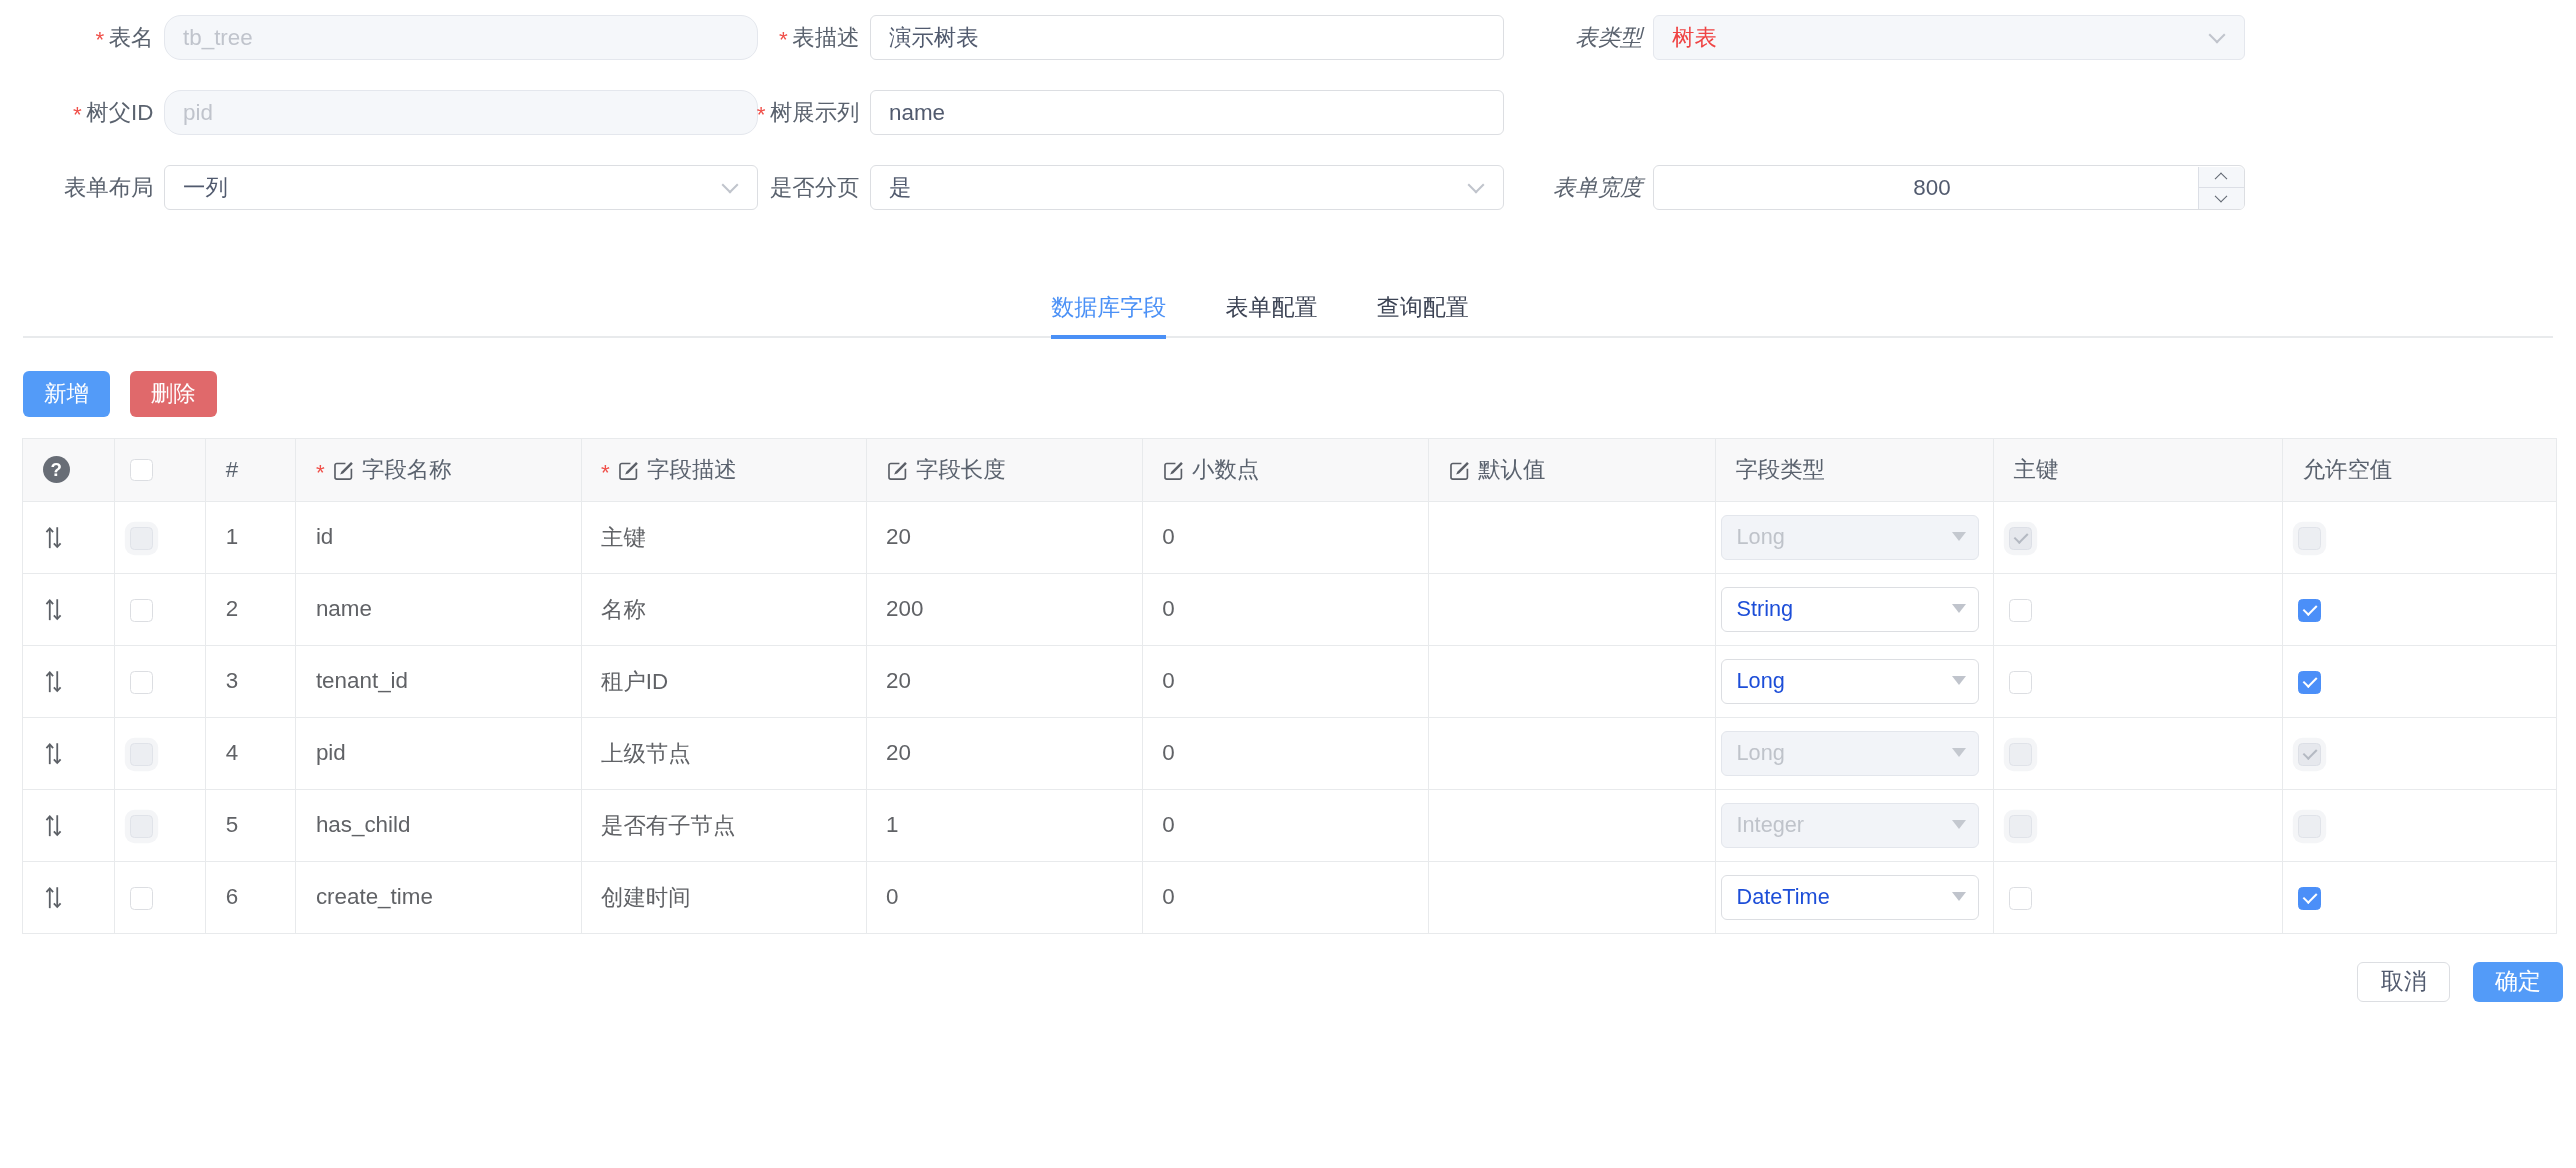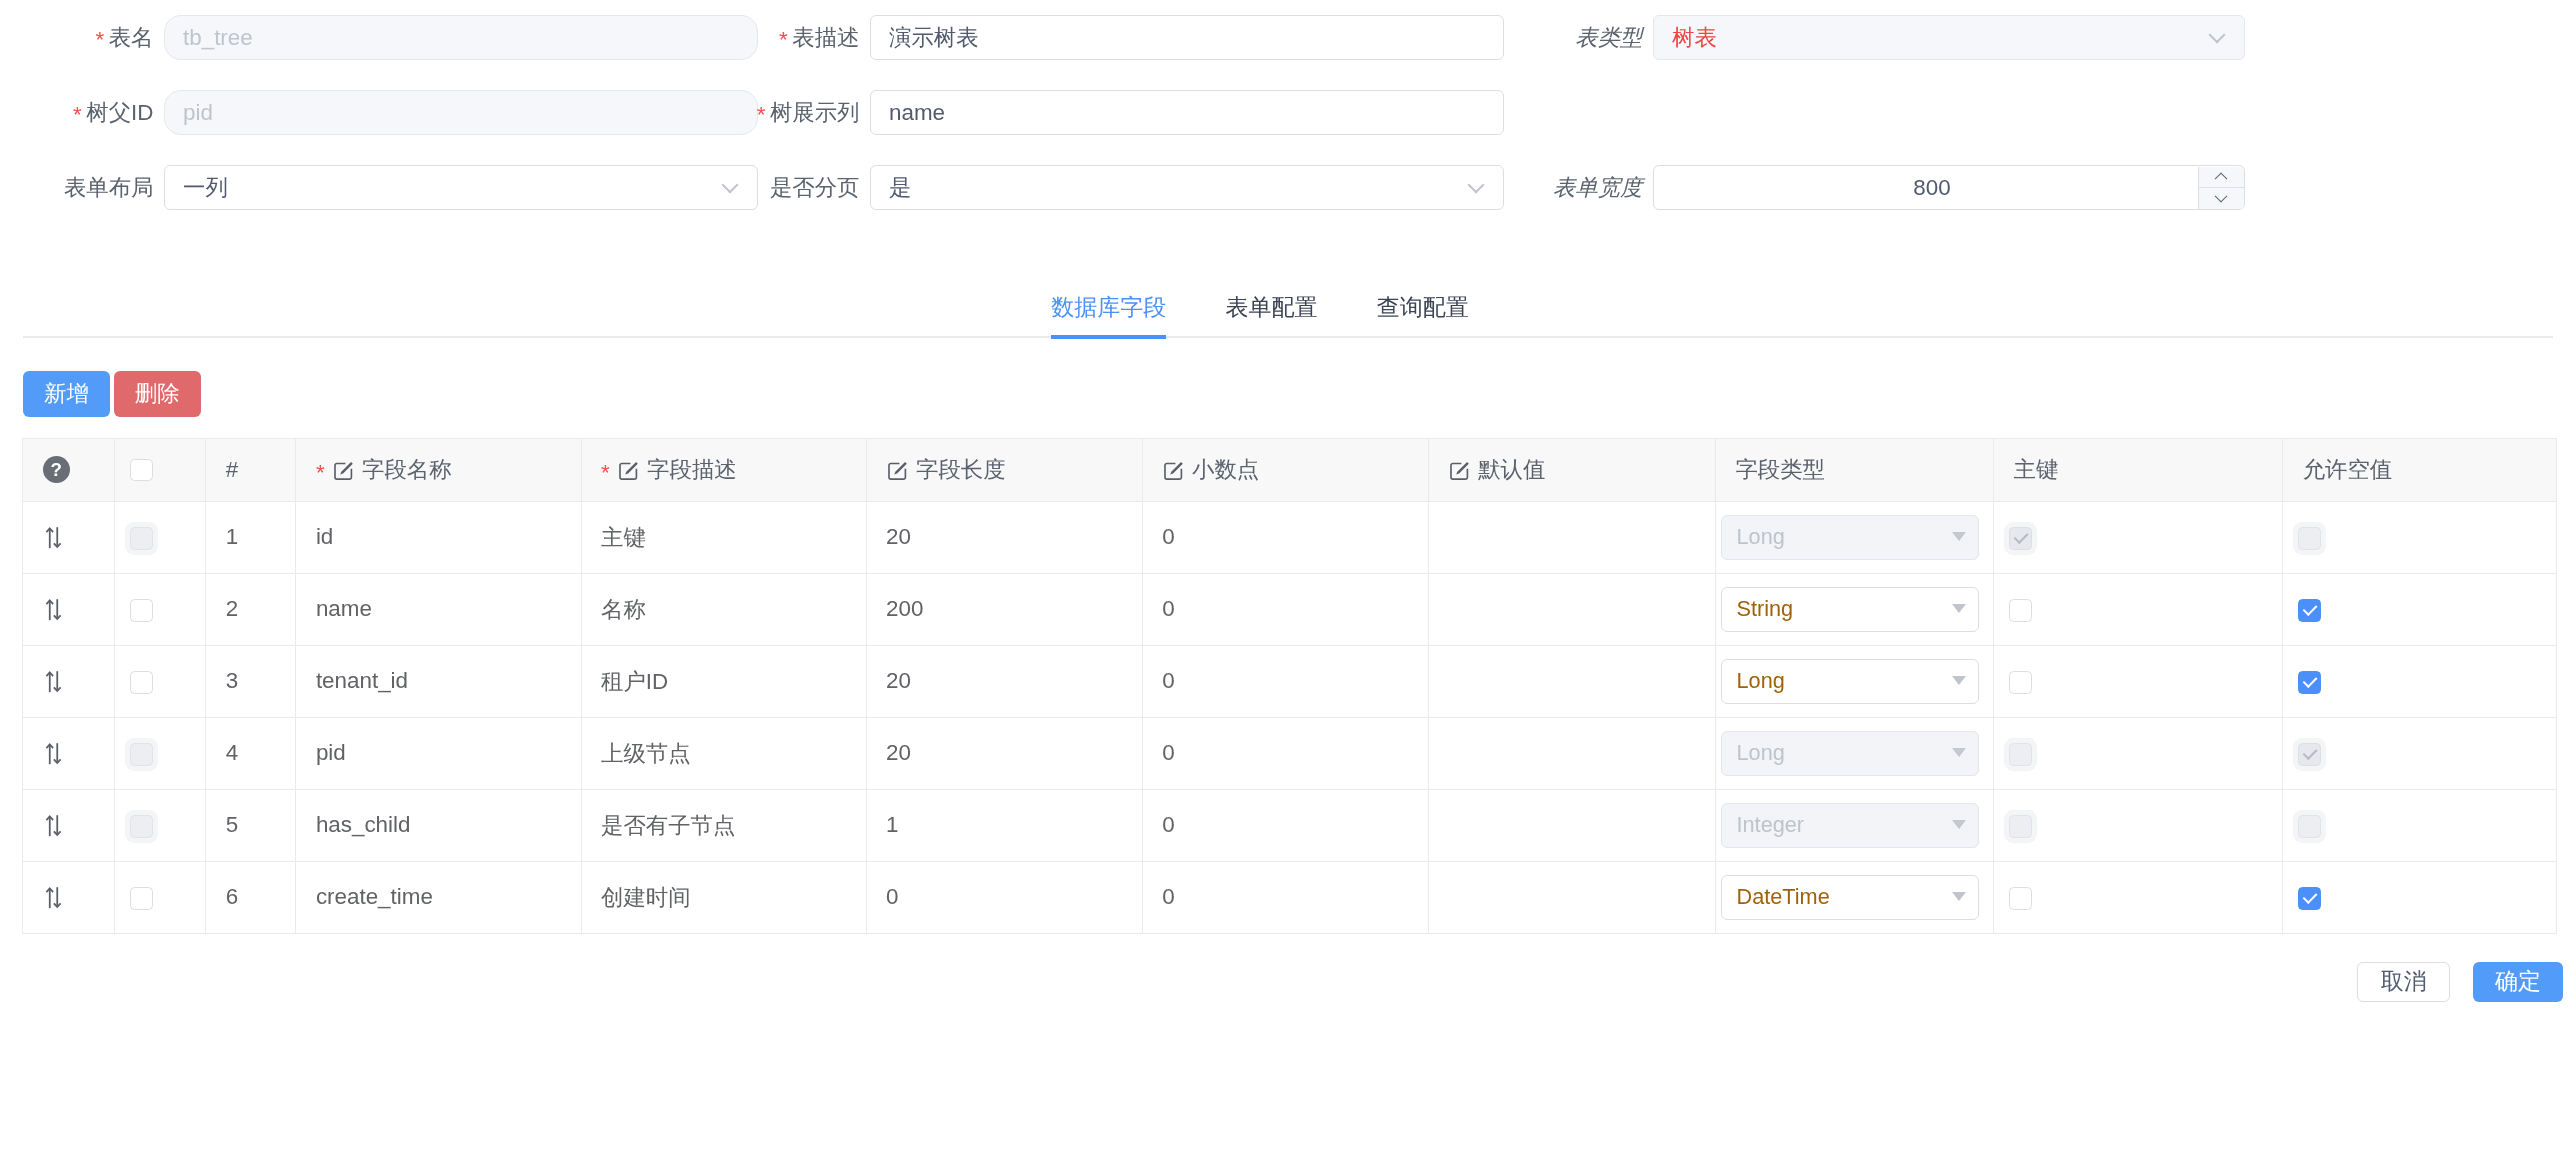--- a/index.html
+++ b/index.html
@@ -51,21 +51,21 @@
   .up .step-chev { transform: translate(-50%,-30%) rotate(-135deg); }
   .down .step-chev { transform: translate(-50%,-70%) rotate(45deg); }
 
   
   .tabs { margin: 81px 23px 16px 23px; border-bottom: 2.2px solid #e8eaec; text-align: center; }
   .tab { display: inline-block; font-size: 23px; font-weight: 500; color: #3c4354;
     padding-bottom: 12px; margin-right: 56px; cursor: pointer; position: relative; top: 0.7px; }
   .tab.active { color: #4a90f6; border-bottom: 4.5px solid #4a90f6; margin-bottom: -2.2px; }
 
   
-  .toolbar { margin: 33px 0 0 23px; display: flex; gap: 4px; }
+  .toolbar { margin: 33px 0 0 23px; display: flex; gap: 20px; }
   .btn { height: 46px; padding: 0 21px; border-radius: 6px; font-size: 22.4px; border: none;
     cursor: pointer; font-family: inherit; display: inline-flex; align-items: center; }
   .btn-primary { background: #539bf8; color: #fff; }
   .btn-danger { background: #e0696b; color: #fff; }
   .btn-default { background: #fff; color: #515a6e; border: 1.5px solid #dcdee2; }
 
   
   table.grid { border-collapse: collapse; table-layout: fixed; width: 2535px;
     margin: 21px 0 0 22.4px; }
   .grid th, .grid td { border: 1.5px solid #e8eaec; font-size: 22.4px; text-align: left;
@@ -88,21 +88,21 @@
   .cb.checked::after { content: ""; position: absolute; left: 6.7px; top: 1.5px; width: 6px;
     height: 11.2px; border: solid #fff; border-width: 0 2.2px 2.2px 0; transform: rotate(45deg); }
   .cb.disabled { background: #eceef2; border-color: #e0e3e9; cursor: not-allowed;
     box-shadow: 0 0 0 5.2px #f4f5f7; }
   .cb.disabled.checked { background: #e6e8ed; border-color: #dcdfe6; }
   .cb.disabled.checked::after { border-color: #b4b9c2; }
 
   
   .t-select { position: relative; width: 258px; height: 45px; border: 1.5px solid #dcdee2;
     border-radius: 6px; background: #fff; display: flex; align-items: center;
-    padding: 0 34px 0 15px; font-size: 21.7px; color: #a16207; cursor: pointer; }
+    padding: 0 34px 0 15px; font-size: 21.7px; color: #1d4ed8; cursor: pointer; }
   .t-select.disabled { background: #f2f4f8; border-color: #e3e6ec; color: #bfc3ca; cursor: not-allowed; }
   .t-select .tri { position: absolute; right: 12px; top: 16.4px; width: 0; height: 0;
     border-left: 7.5px solid transparent; border-right: 7.5px solid transparent;
     border-top: 9.7px solid #c0c4cc; }
   .t-select.disabled .tri { border-top-color: #c4c8cf; }
 
   .edit-icon, .drag-icon { flex: 0 0 auto; display: inline-block; vertical-align: middle; }
 
   
   .footer { margin-top: 28px; padding-right: 12.7px; display: flex; justify-content: flex-end;

